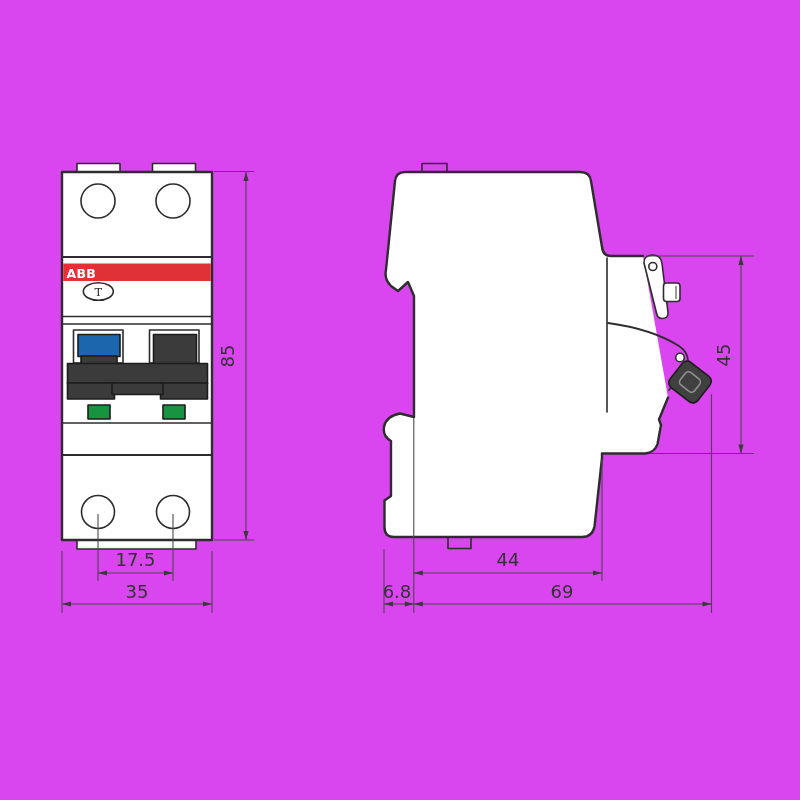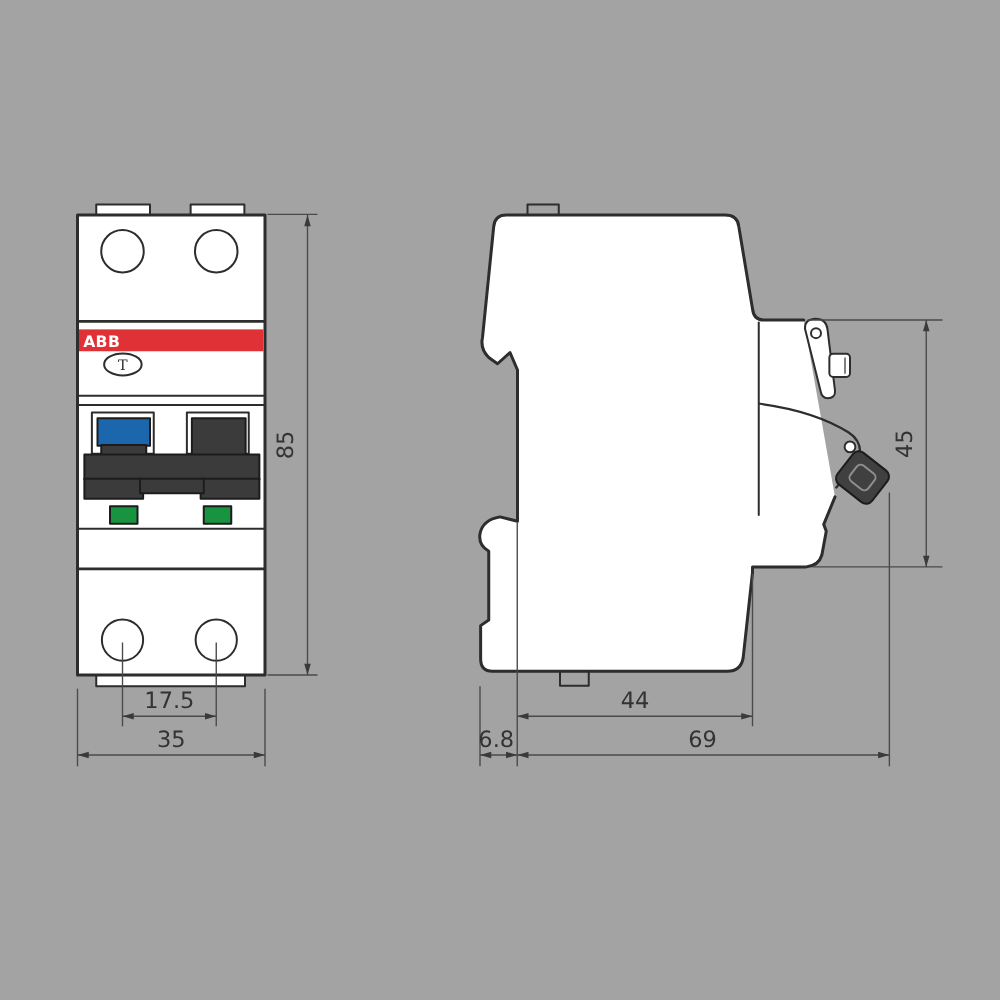--- a/index.html
+++ b/index.html
@@ -1,17 +1,17 @@
 <!DOCTYPE html>
 <html><head>
 <meta charset="utf-8">
 <title>Circuit breaker dimension drawing</title>
 <style>
   html,body{margin:0;padding:0;background:#ffffff;}
-  .stage{width:800px;height:800px;background:#a3a3a3;position:relative;margin:0 auto;
+  .stage{width:800px;height:800px;background:#d946ef;position:relative;margin:0 auto;
          font-family:"DejaVu Sans",sans-serif;}
   svg{display:block;}
   .outline{fill:#ffffff;stroke:#2d2d2d;stroke-width:2.4;stroke-linejoin:round;stroke-linecap:round;}
   .outline-open{fill:#ffffff;stroke:#2d2d2d;stroke-width:2.4;stroke-linejoin:round;stroke-linecap:round;}
   .detail{fill:none;stroke:#2d2d2d;stroke-width:1.6;stroke-linejoin:round;stroke-linecap:round;}
   .detail-fill{fill:#ffffff;stroke:#2d2d2d;stroke-width:1.6;stroke-linejoin:round;}
   .divider{stroke:#2d2d2d;stroke-width:1.6;}
   .divider-heavy{stroke:#2d2d2d;stroke-width:2.2;}
   .part-stroke{stroke:#1c1c1c;stroke-width:1.6;stroke-linejoin:round;}
   .dim{stroke:#4a4a4a;stroke-width:1.1;fill:none;}

